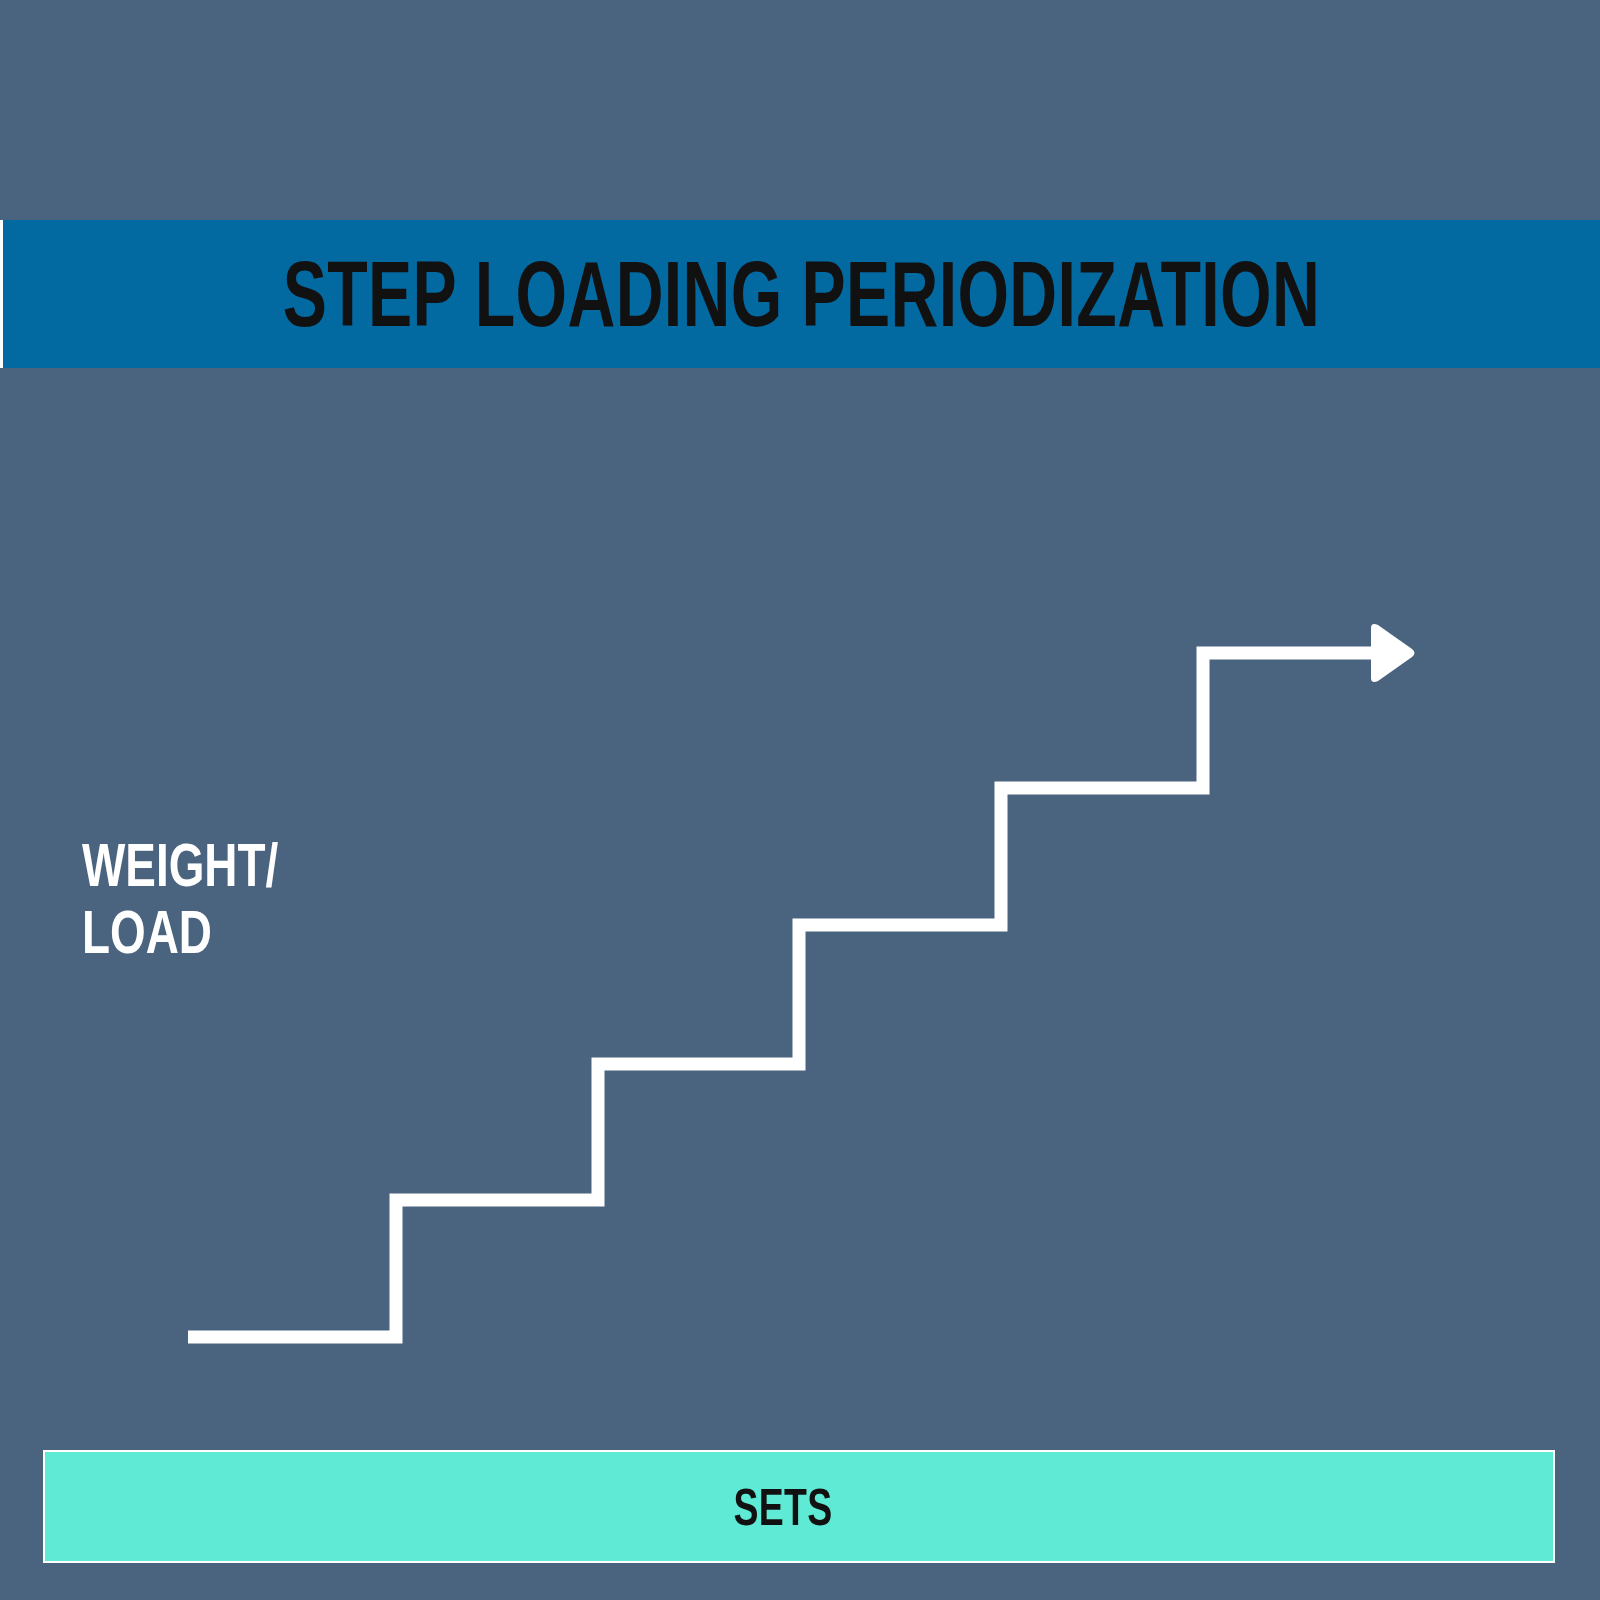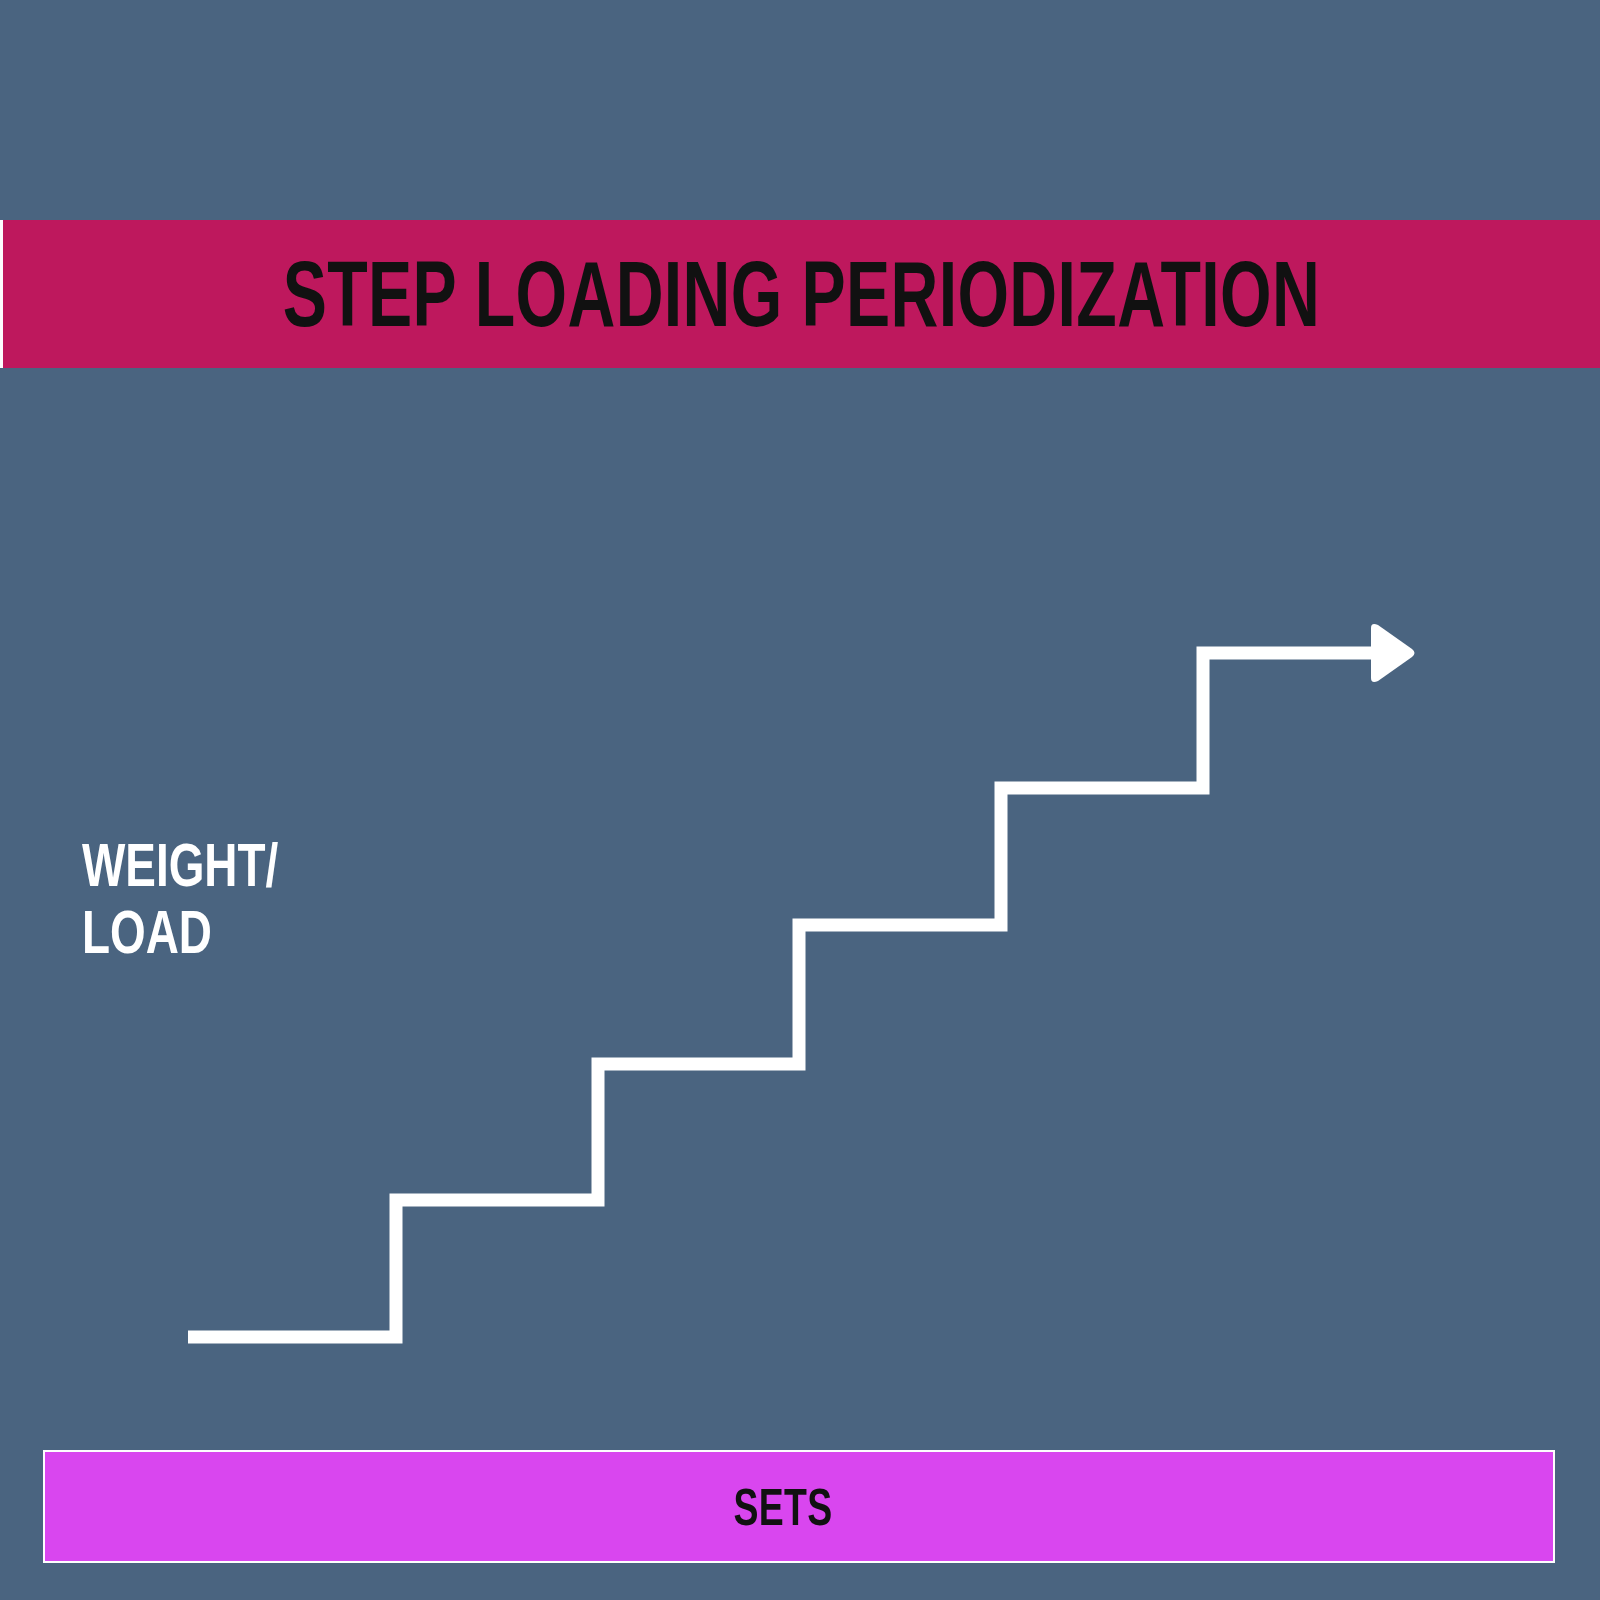--- a/index.html
+++ b/index.html
@@ -24,21 +24,21 @@
     height: 1600px;
     background: #4a6480;
   }
   
   .title-band {
     position: absolute;
     left: 0;
     top: 220px;
     width: 1600px;
     height: 148px;
-    background: #be185d;
+    background: #0369a1;
     display: flex;
     align-items: center;
     justify-content: center;
     box-sizing: border-box;
     border-left: 3px solid #fdfdfe;
   }
   .title-text {
     color: #111111;
     font-weight: 700;
     font-size: 92px;
@@ -62,21 +62,21 @@
     transform: scaleX(0.74);
     transform-origin: left top;
   }
   
   .axis-band-x {
     position: absolute;
     left: 43px;
     top: 1450px;
     width: 1512px;
     height: 113px;
-    background: #d946ef;
+    background: #5eead4;
     border: 2px solid #fdfdfe;
     box-sizing: border-box;
     display: flex;
     align-items: center;
     justify-content: center;
   }
   .axis-label-x {
     color: #111111;
     font-weight: 700;
     font-size: 52px;

